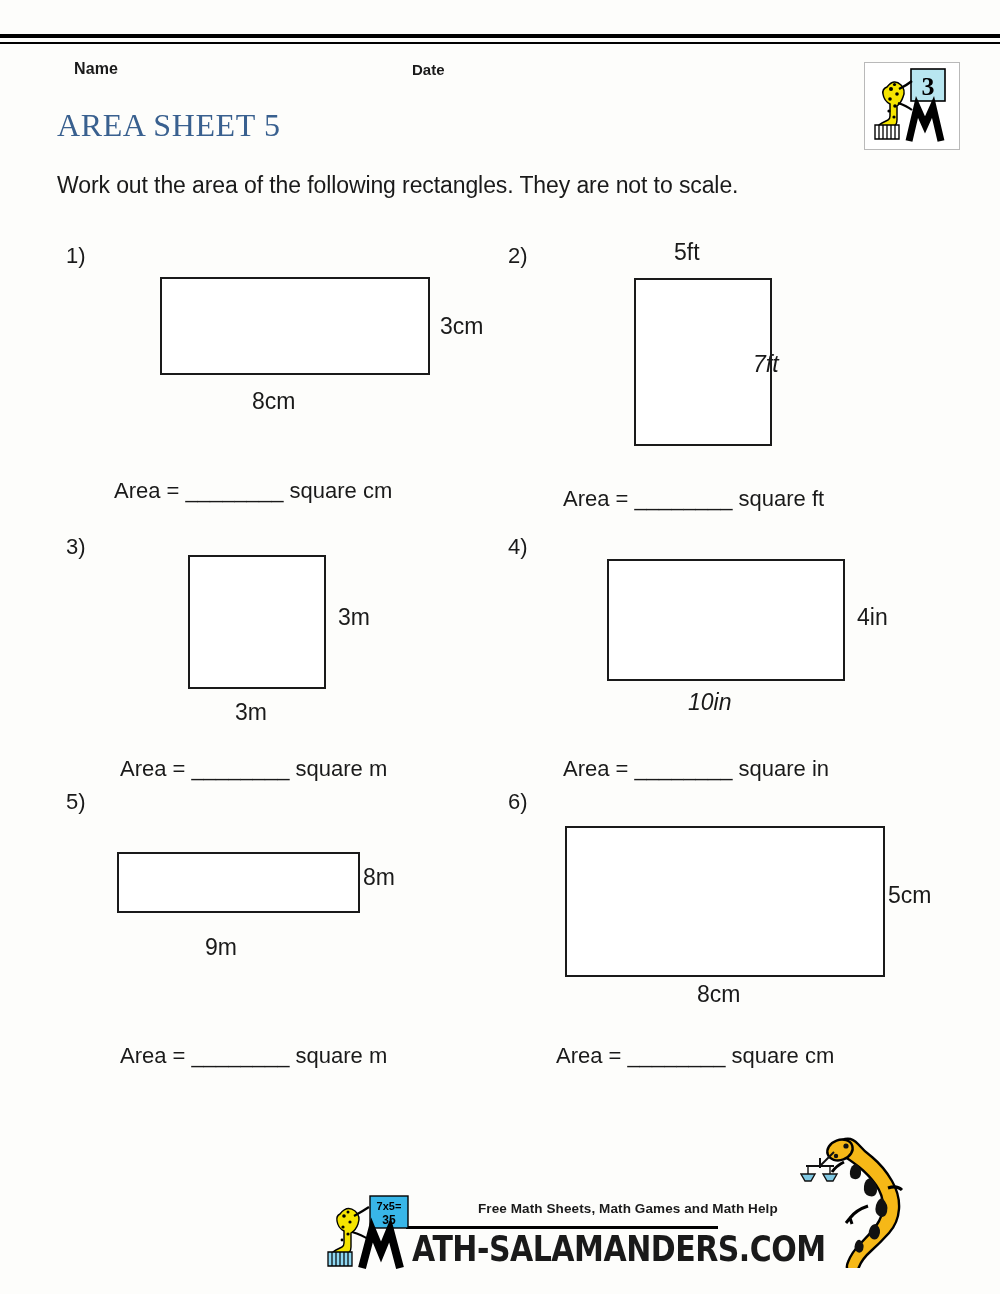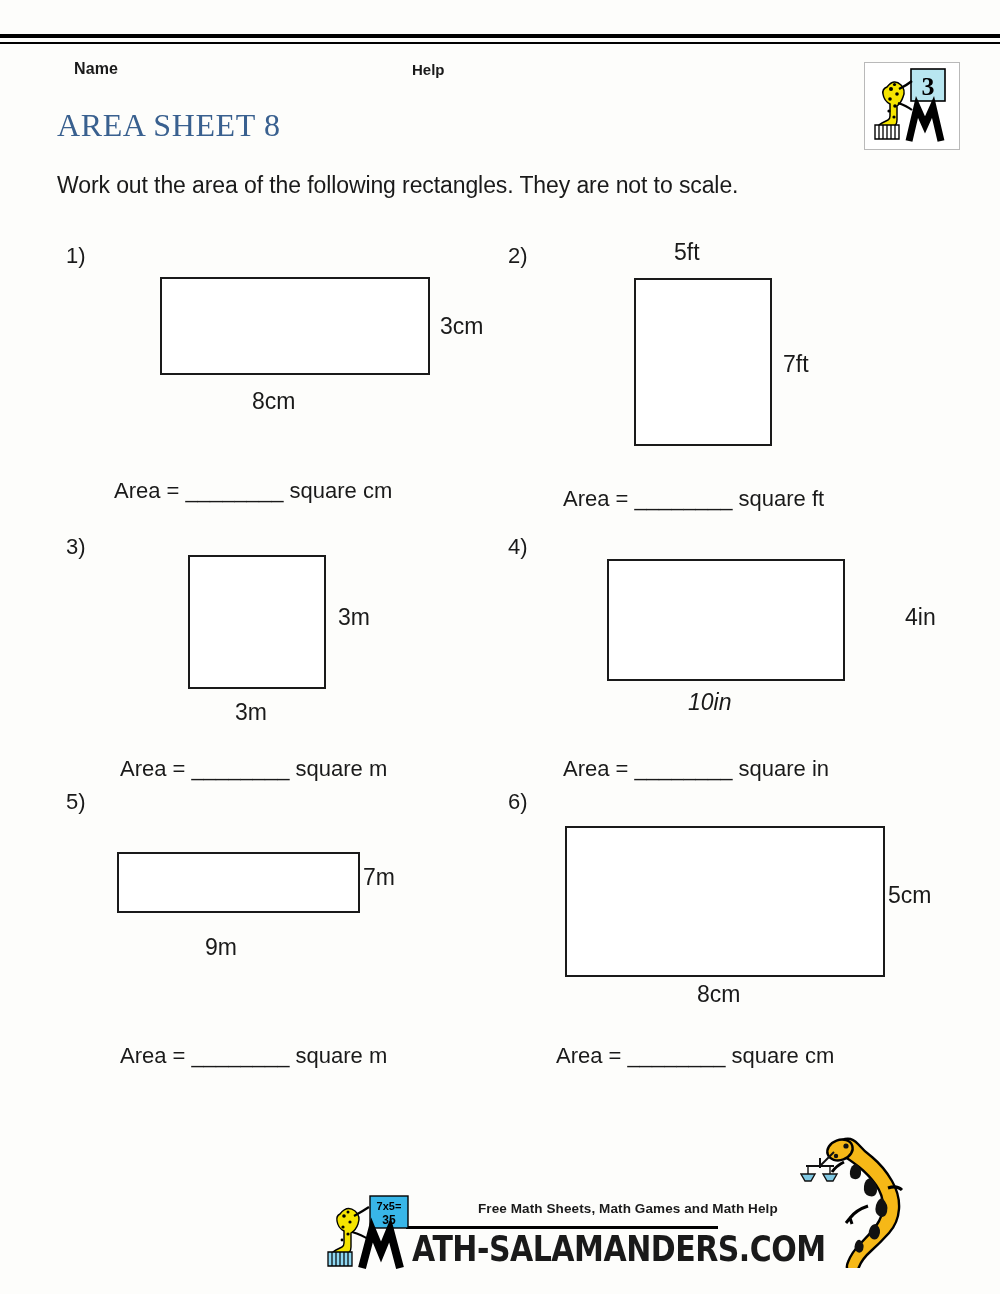--- a/index.html
+++ b/index.html
@@ -162,22 +162,22 @@
 </style>
 </head>
 <body>
 
 <div class="top-rule">
   <div class="thick"></div>
   <div class="thin"></div>
 </div>
 
 <div class="name-label">Name</div>
-<div class="date-label">Help</div>
-<div class="sheet-title">AREA SHEET 8</div>
+<div class="date-label">Date</div>
+<div class="sheet-title">AREA SHEET 5</div>
 <div class="instruction">Work out the area of the following rectangles. They are not to scale.</div>
 
 <div class="header-logo">
   <svg width="92" height="84" viewBox="0 0 92 84">
 
     <rect x="46" y="6" width="34" height="32" fill="#b8e6f0" stroke="#000" stroke-width="1.6"></rect>
     <text x="63" y="32" font-family="'Liberation Serif',serif" font-size="26" font-weight="bold" text-anchor="middle" fill="#000">3</text>
 
     <path d="M44 78 L52 44 L60 62 L68 44 L76 78" stroke="#000" stroke-width="7" fill="none" stroke-linecap="butt"></path>
 
@@ -209,21 +209,21 @@
     <span>Area =</span>
     <span>________</span>
     <span>square cm</span>
   </div>
 </div>
 
 <div class="problem">
   <div class="prob-num" style="left:508px; top:243px;">2)</div>
   <div class="dim" style="left:674px; top:239px;">5ft</div>
   <div class="rect" style="left:634px; top:278px; width:138px; height:168px;"></div>
-  <div class="dim" style="left:783px; top:351px;">7ft</div>
+  <div class="dim" style="left:753px; top:351px;font-style:italic;">7ft</div>
   <div class="answer-line" style="left:563px; top:478px;margin-top:8px;">
     <span>Area =</span>
     <span>________</span>
     <span>square ft</span>
   </div>
 </div>
 
 <div class="problem">
   <div class="prob-num" style="left:66px; top:534px;">3)</div>
   <div class="rect" style="left:188px; top:555px; width:138px; height:134px;"></div>
@@ -232,33 +232,33 @@
   <div class="answer-line" style="left:120px; top:756px;">
     <span>Area =</span>
     <span>________</span>
     <span>square m</span>
   </div>
 </div>
 
 <div class="problem">
   <div class="prob-num" style="left:508px; top:534px;">4)</div>
   <div class="rect" style="left:607px; top:559px; width:238px; height:122px;"></div>
-  <div class="dim" style="left:857px; top:604px;margin-left:48px;">4in</div>
+  <div class="dim" style="left:857px; top:604px;">4in</div>
   <div class="dim" style="left:688px; top:689px;font-style:italic;">10in</div>
   <div class="answer-line" style="left:563px; top:756px;">
     <span>Area =</span>
     <span>________</span>
     <span>square in</span>
   </div>
 </div>
 
 <div class="problem">
   <div class="prob-num" style="left:66px; top:789px;">5)</div>
   <div class="rect" style="left:117px; top:852px; width:243px; height:61px;"></div>
-  <div class="dim" style="left:363px; top:864px;">7m</div>
+  <div class="dim" style="left:363px; top:864px;">8m</div>
   <div class="dim" style="left:205px; top:934px;">9m</div>
   <div class="answer-line" style="left:120px; top:1043px;">
     <span>Area =</span>
     <span>________</span>
     <span>square m</span>
   </div>
 </div>
 
 <div class="problem">
   <div class="prob-num" style="left:508px; top:789px;">6)</div>

